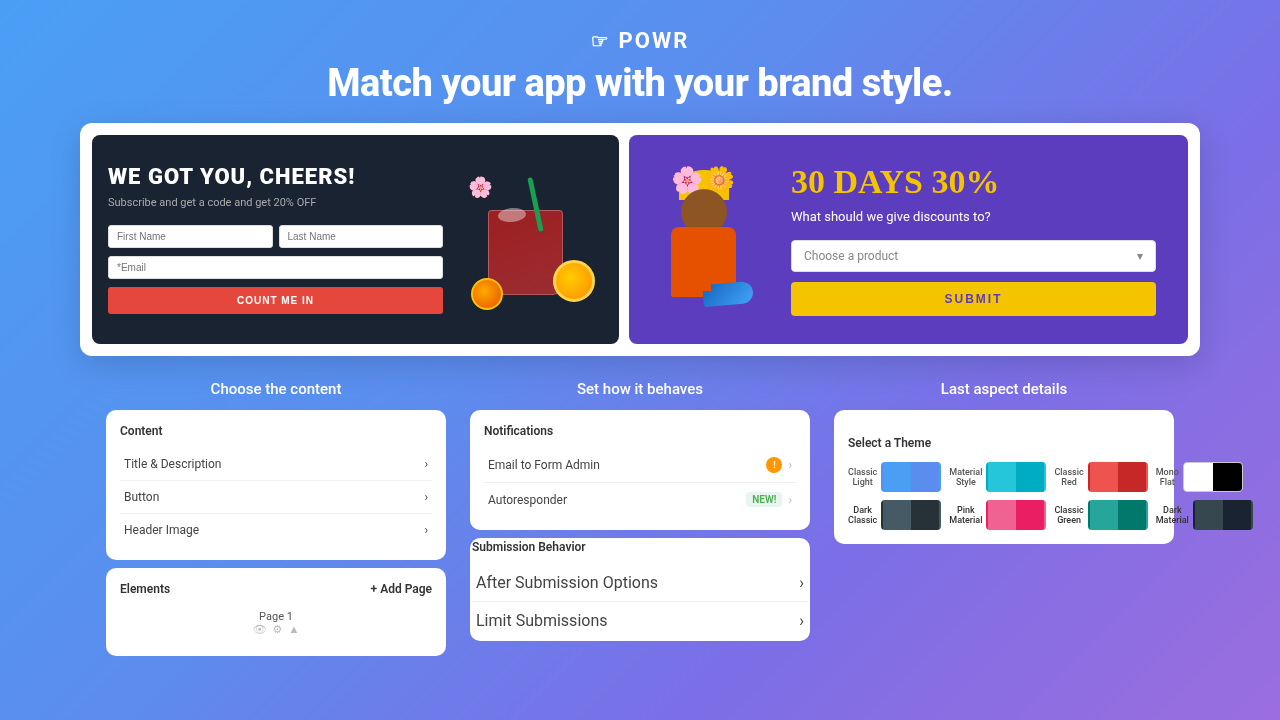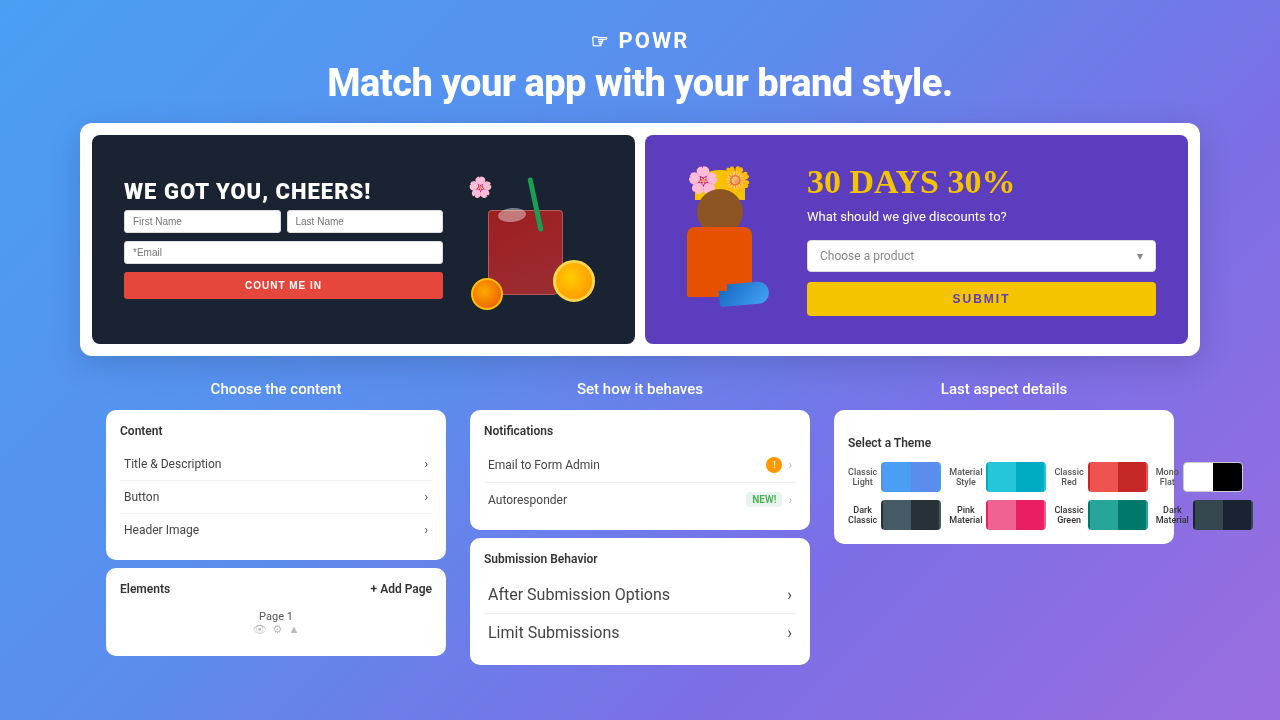--- a/index.html
+++ b/index.html
@@ -53,21 +53,21 @@
       width: 100%;
       max-width: 1120px;
       box-shadow: 0 8px 32px rgba(0,0,0,0.15);
     }
 
     
     .card-dark {
       background: #1a2332;
       border-radius: 8px;
       flex: 1;
-      padding: 28px 32px;
+      padding: 28px 16px;
       display: flex;
       align-items: center;
       gap: 20px;
       min-height: 170px;
     }
     .card-dark-content {
       flex: 1;
     }
     .card-dark h2 {
       color: white;
@@ -318,21 +318,21 @@
       font-size: 10px;
       font-weight: 600;
       padding: 2px 6px;
       border-radius: 4px;
     }
 
     
     .sub-panel {
       background: white;
       border-radius: 10px;
-      padding: 14px;
+      padding: 2px;
     }
     .sub-header {
       font-size: 12px;
       font-weight: 600;
       color: #333;
       margin-bottom: 10px;
     }
     .sub-row {
       display: flex;
       justify-content: space-between;
@@ -447,20 +447,21 @@
   </div>
   <div class="headline">Match your app with your brand style.</div>
 </div>
 
 <div class="preview-section">
   <div class="preview-container">
 
     <div class="card-dark">
       <div class="card-dark-content">
         <h2>WE GOT YOU, CHEERS!</h2>
+        <p>Subscribe and get a code and get 20% OFF</p>
         <div class="form-row">
           <input class="form-input" readonly="" placeholder="First Name" style="">
           <input class="form-input" readonly="" placeholder="Last Name" style="">
         </div>
         <input class="form-input-full" readonly="" placeholder="*Email" style="">
         <button class="btn-red">COUNT ME IN</button>
       </div>
       <div class="drink-illustration">
 
         <div style="position:absolute;bottom:15px;left:25px;width:75px;height:85px;background:linear-gradient(160deg,rgba(180,30,30,0.85),rgba(210,50,50,0.7));border-radius:4px 4px 10px 10px;border:1.5px solid rgba(255,255,255,0.25);"></div>

